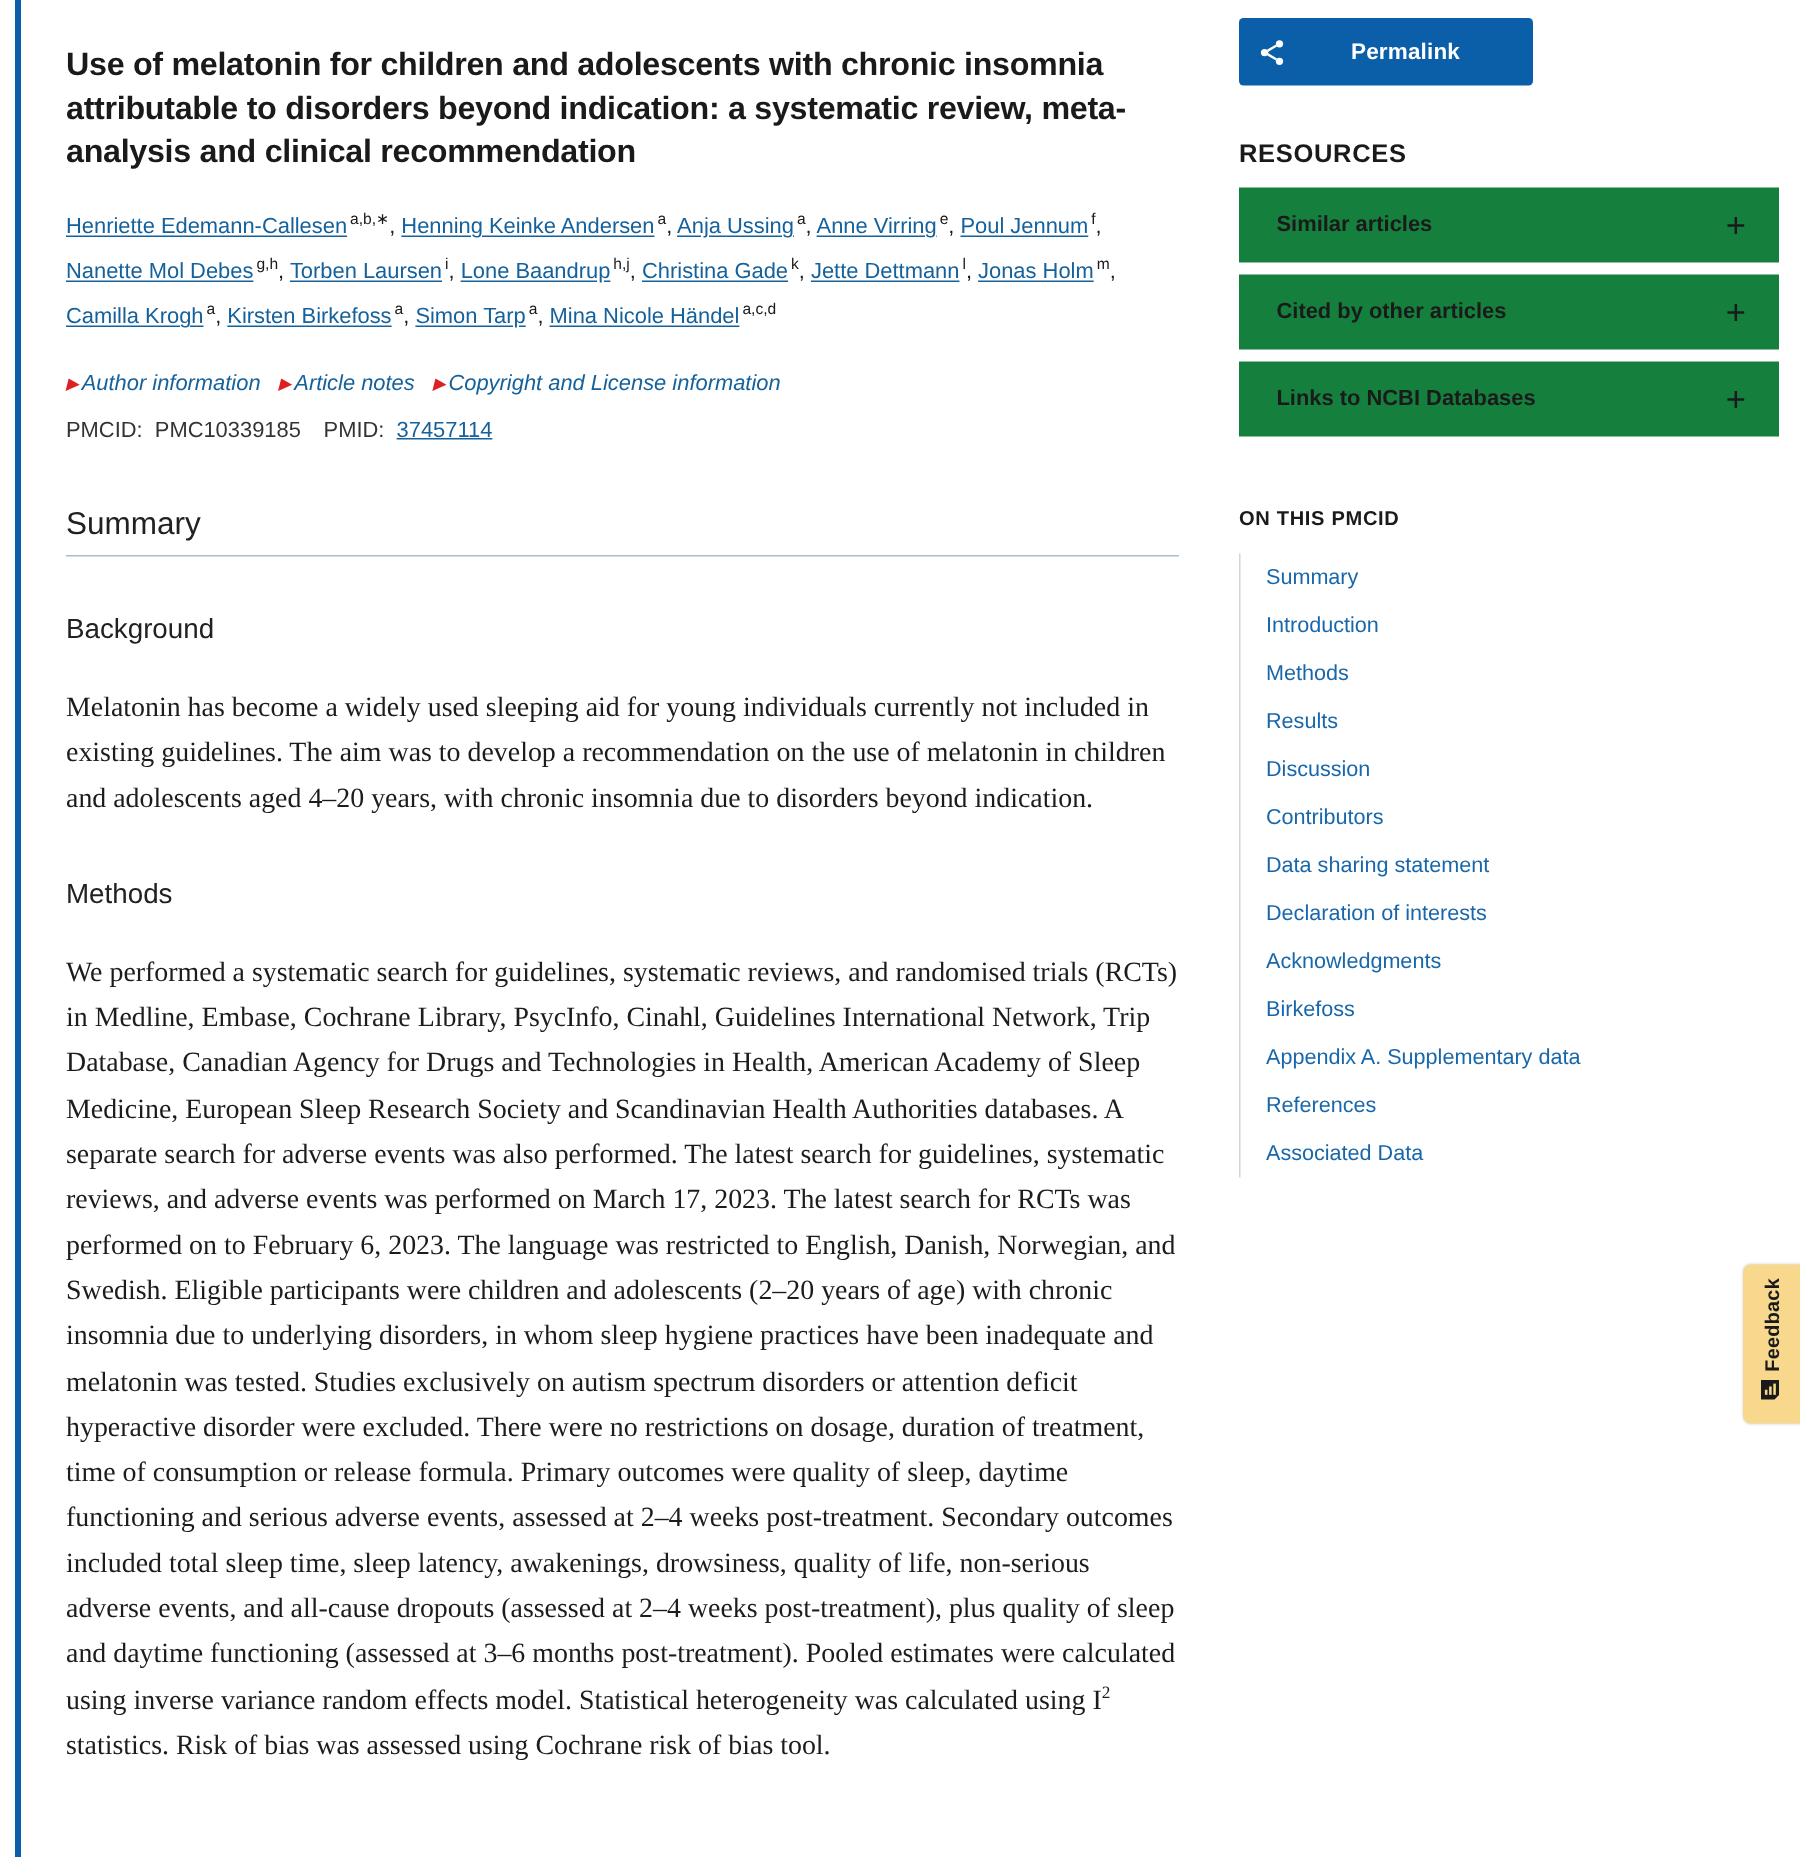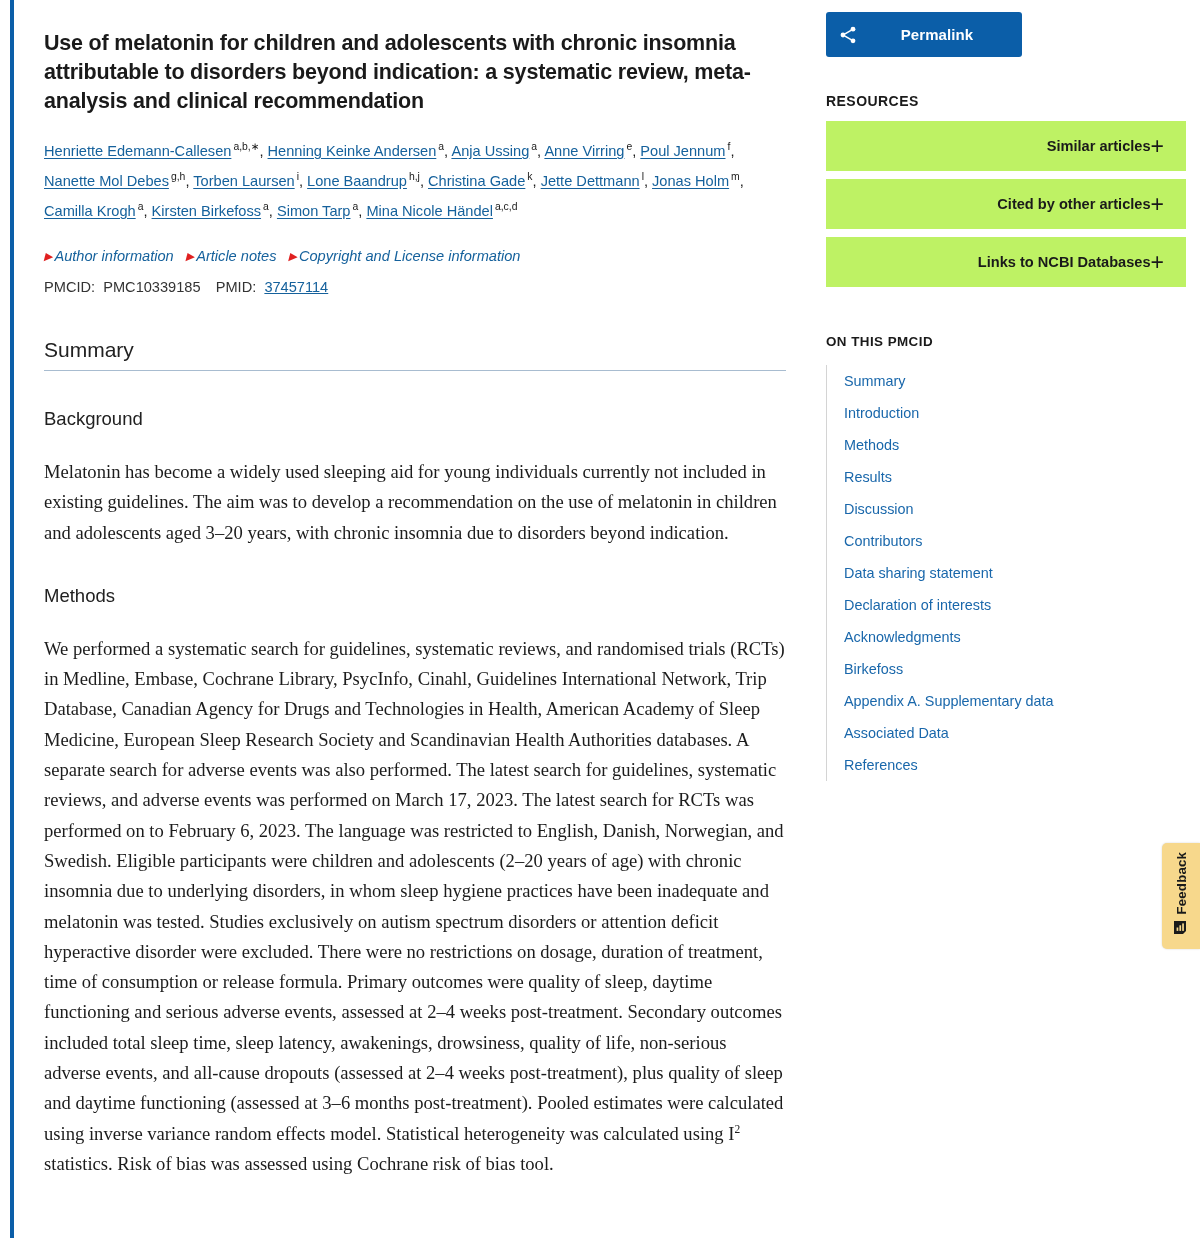--- a/index.html
+++ b/index.html
@@ -154,33 +154,33 @@
     font-size: 15px;
     font-weight: bold;
     letter-spacing: 0.1px;
     flex: 1;
     text-align: center;
     padding-right: 18px;
   }
 
   .side-head {
     margin-top: 36px;
-    font-size: 14px;
+    font-size: 17px;
     font-weight: bold;
     letter-spacing: 0.45px;
     color: #1a1a1a;
   }
 
   .acc-list { margin-top: 12px; width: 360px; }
   .acc-item {
-    background: #bef264;
+    background: #15803d;
     height: 50px;
     display: flex;
     align-items: center;
-    justify-content: flex-end;
+    justify-content: space-between;
     padding: 0 22px 0 25px;
     margin-bottom: 8px;
     cursor: pointer;
   }
   .acc-item .acc-label {
     font-size: 14.6px;
     font-weight: bold;
     color: #1a1a1a;
   }
   .acc-item .plus {
@@ -256,21 +256,21 @@
       <span>PMCID:</span>
       <span>&nbsp;</span><span>PMC10339185</span>
       <span class="gap"></span>
       <span>PMID:</span>
       <span>&nbsp;</span><a href="#">37457114</a>
     </div>
 
     <div class="sec-h2">Summary</div>
 
     <div class="sec-h3">Background</div>
-    <p class="body-p">Melatonin has become a widely used sleeping aid for young individuals currently not included in existing guidelines. The aim was to develop a recommendation on the use of melatonin in children and adolescents aged 3–20 years, with chronic insomnia due to disorders beyond indication.</p>
+    <p class="body-p">Melatonin has become a widely used sleeping aid for young individuals currently not included in existing guidelines. The aim was to develop a recommendation on the use of melatonin in children and adolescents aged 4–20 years, with chronic insomnia due to disorders beyond indication.</p>
 
     <div class="sec-h3">Methods</div>
     <p class="body-p"><span>We performed a systematic search for guidelines, systematic reviews, and randomised trials (RCTs) in Medline, Embase, Cochrane Library, PsycInfo, Cinahl, Guidelines International Network, Trip Database, Canadian Agency for Drugs and Technologies in Health, American Academy of Sleep Medicine, European Sleep Research Society and Scandinavian Health Authorities databases. A separate search for adverse events was also performed. The latest search for guidelines, systematic reviews, and adverse events was performed on March 17, 2023. The latest search for RCTs was performed on to February 6, 2023. The language was restricted to English, Danish, Norwegian, and Swedish. Eligible participants were children and adolescents (2–20 years of age) with chronic insomnia due to underlying disorders, in whom sleep hygiene practices have been inadequate and melatonin was tested. Studies exclusively on autism spectrum disorders or attention deficit hyperactive disorder were excluded. There were no restrictions on dosage, duration of treatment, time of consumption or release formula. Primary outcomes were quality of sleep, daytime functioning and serious adverse events, assessed at 2–4 weeks post-treatment. Secondary outcomes included total sleep time, sleep latency, awakenings, drowsiness, quality of life, non-serious adverse events, and all-cause dropouts (assessed at 2–4 weeks post-treatment), plus quality of sleep and daytime functioning (assessed at 3–6 months post-treatment). Pooled estimates were calculated using inverse variance random effects model. Statistical heterogeneity was calculated using I</span><sup>2</sup><span> statistics. Risk of bias was assessed using Cochrane risk of bias tool.</span></p>
 
   </div>
 
   <div class="sidebar">
 
     <button class="permalink-btn">
       <span class="share-ico">
@@ -308,22 +308,22 @@
         <a href="#">Introduction</a>
         <a href="#">Methods</a>
         <a href="#">Results</a>
         <a href="#">Discussion</a>
         <a href="#">Contributors</a>
         <a href="#">Data sharing statement</a>
         <a href="#">Declaration of interests</a>
         <a href="#">Acknowledgments</a>
         <a href="#">Birkefoss</a>
         <a href="#">Appendix A. Supplementary data</a>
+        <a href="#">References</a>
         <a href="#">Associated Data</a>
-        <a href="#">References</a>
       </nav>
 
   </div>
 
   <div class="feedback">
     <span class="fb-text">Feedback</span>
     <span class="fb-ico">
       <svg width="17" height="16" viewBox="0 0 17 16" aria-hidden="true">
         <path d="M1 1 H13 V11 L10 14 H1 Z" fill="#1a1a1a"></path>
         <rect x="3.6" y="7.5" width="1.7" height="3.4" fill="#f7d88c"></rect>

